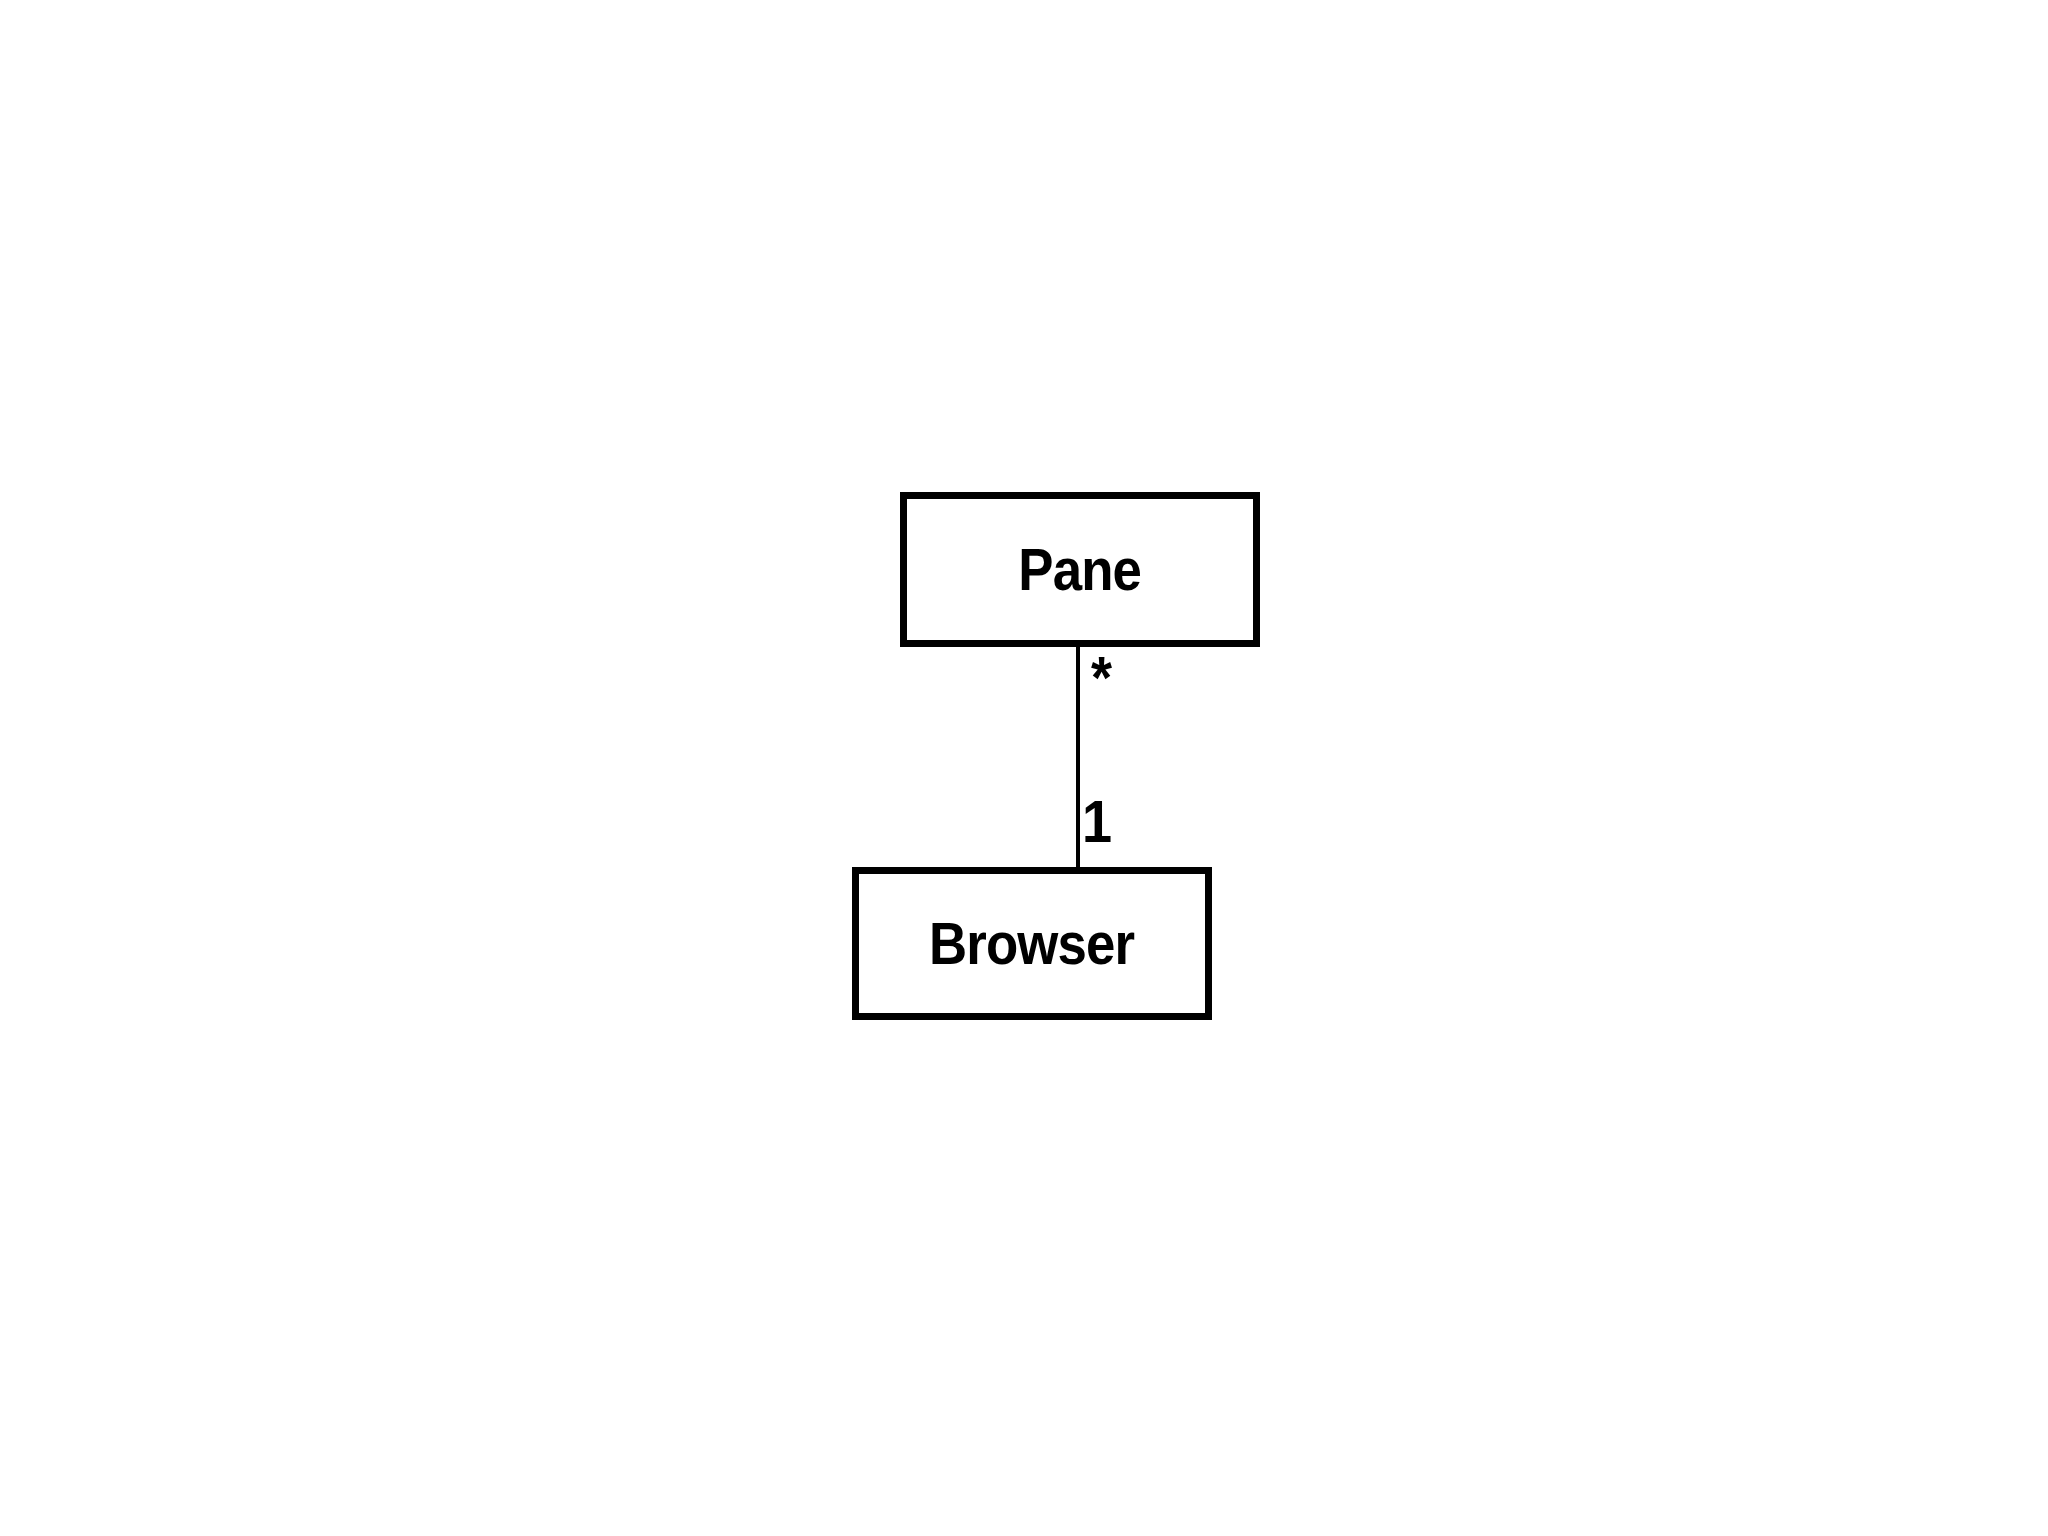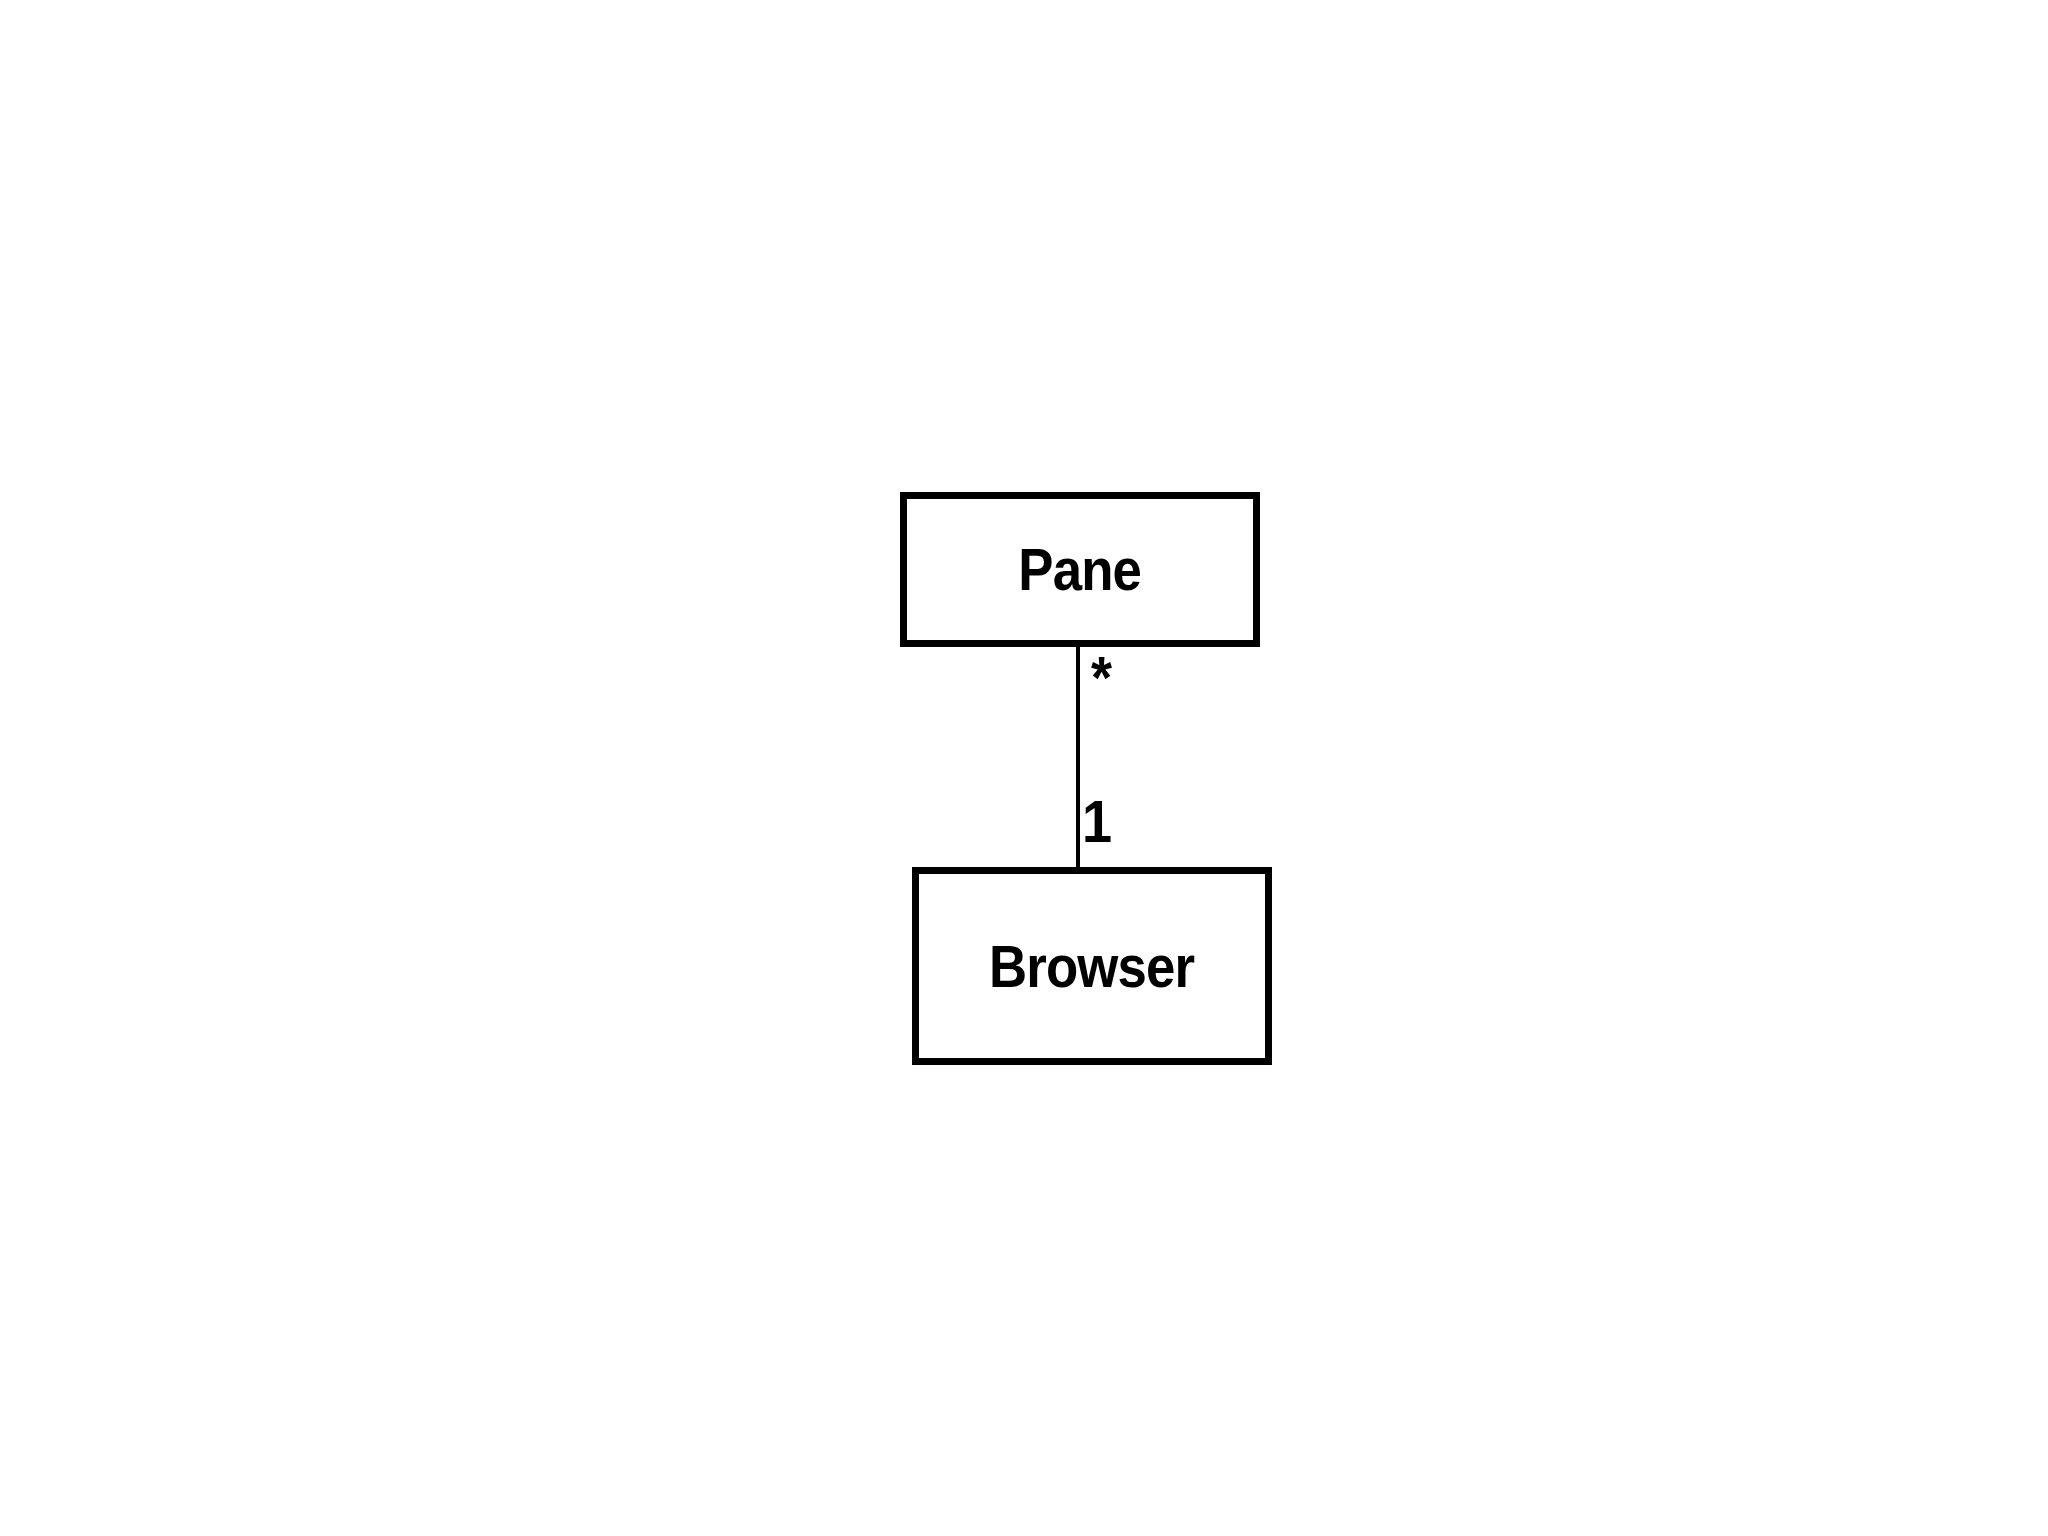--- a/index.html
+++ b/index.html
@@ -25,24 +25,24 @@
     align-items: center;
     justify-content: center;
   }
   .node-pane {
     left: 900px;
     top: 492px;
     width: 360px;
     height: 155px;
   }
   .node-browser {
-    left: 912px;
+    left: 852px;
     top: 867px;
     width: 360px;
-    height: 198px;
+    height: 153px;
     text-align: center;
   }
   .node-label {
     font-size: 60px;
     font-weight: bold;
     color: #000000;
     letter-spacing: -1px;
     transform: scaleX(0.88);
     white-space: nowrap;
   }

